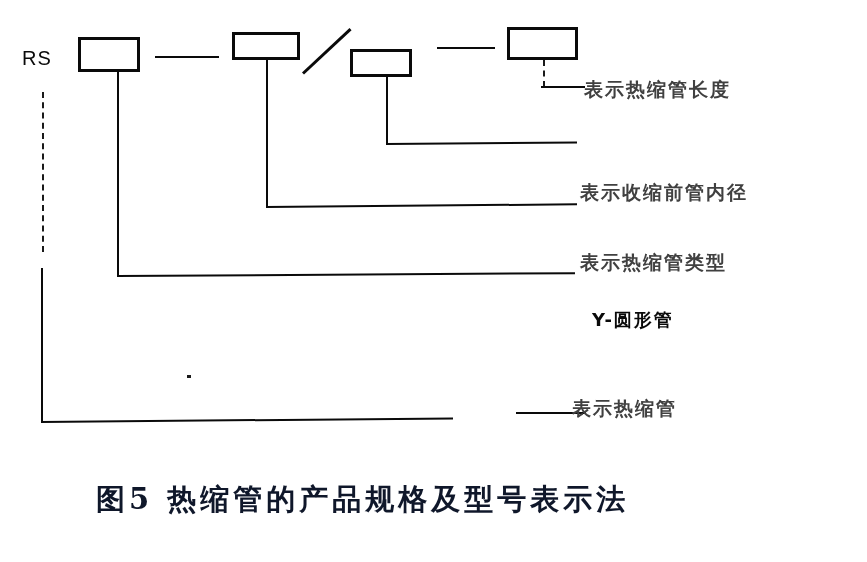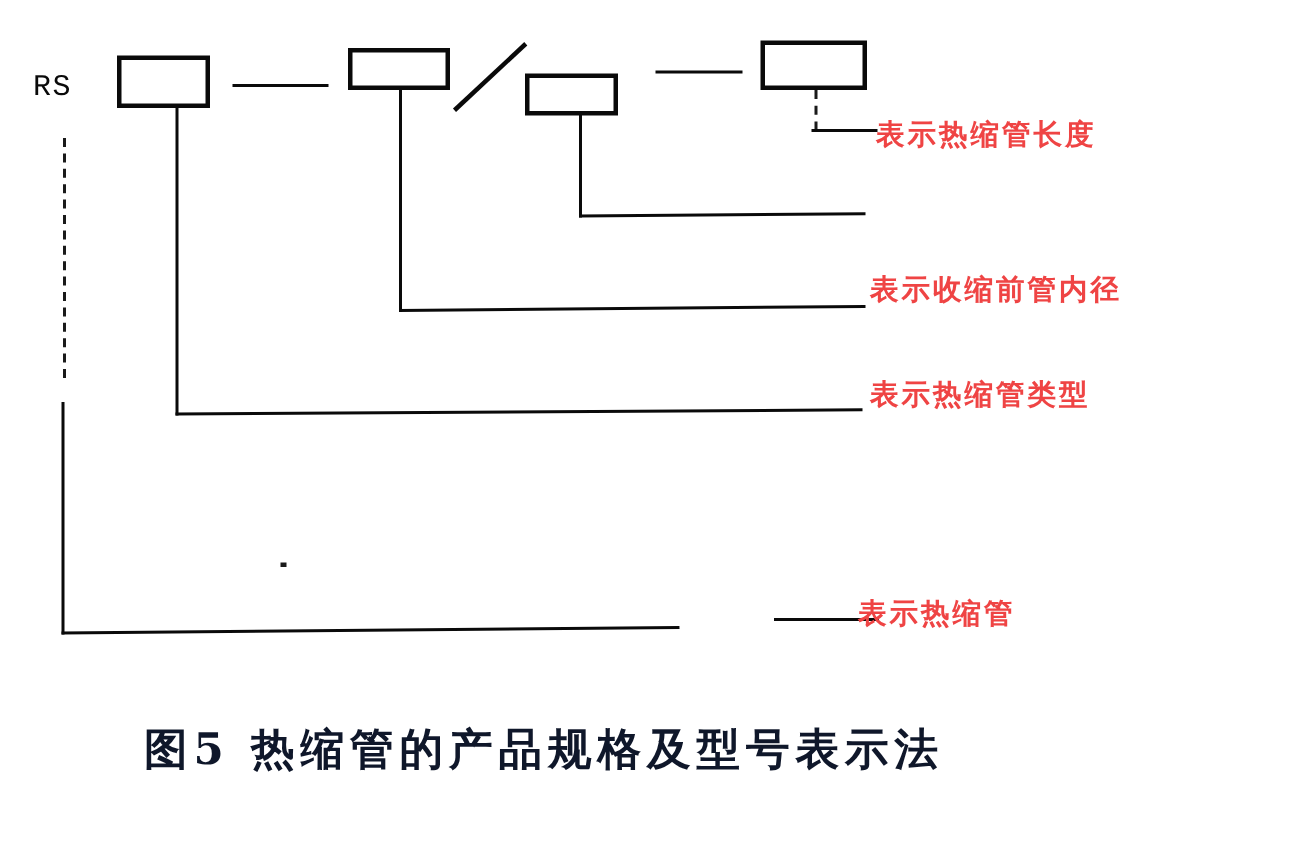--- a/index.html
+++ b/index.html
@@ -49,32 +49,32 @@
   }
   .speck {
     position: absolute;
     width: 4px;
     height: 3px;
     background: #1a1a1a;
   }
   
   .rs-label {
     position: absolute;
-    font-family: Liberation Mono, monospace;
+    font-family: Liberation Sans, sans-serif;
     font-size: 20px;
     color: #0a0a0a;
     letter-spacing: 1px;
     white-space: nowrap;
   }
   .anno {
     position: absolute;
     font-family: Liberation Sans, sans-serif;
     font-size: 19px;
     font-weight: bold;
-    color: #ef4444;
+    color: #404040;
     white-space: nowrap;
     letter-spacing: 2px;
   }
   .type-item {
     position: absolute;
     font-family: "DejaVu Sans", sans-serif;
     font-size: 18px;
     font-weight: bold;
     color: #0a0a0a;
     white-space: nowrap;
@@ -132,17 +132,18 @@
 
   <div class="anno" style="left:584px; top:77px;">表示热缩管长度</div>
 
 
   <div class="anno" style="left:580px; top:250px;">表示热缩管类型</div>
 
   <div class="anno" style="left:580px; top:180px;">表示收缩前管内径</div>
 
   <div class="anno" style="left:572px; top:396px;text-align:center;">表示热缩管</div>
 
+  <div class="type-item" style="left:592px; top:308px;">Y-圆形管</div>
 
 
   <div class="caption" style="left:96px; top:480px;">图5  热缩管的产品规格及型号表示法</div>
 
 </div>
 
 </body></html>

